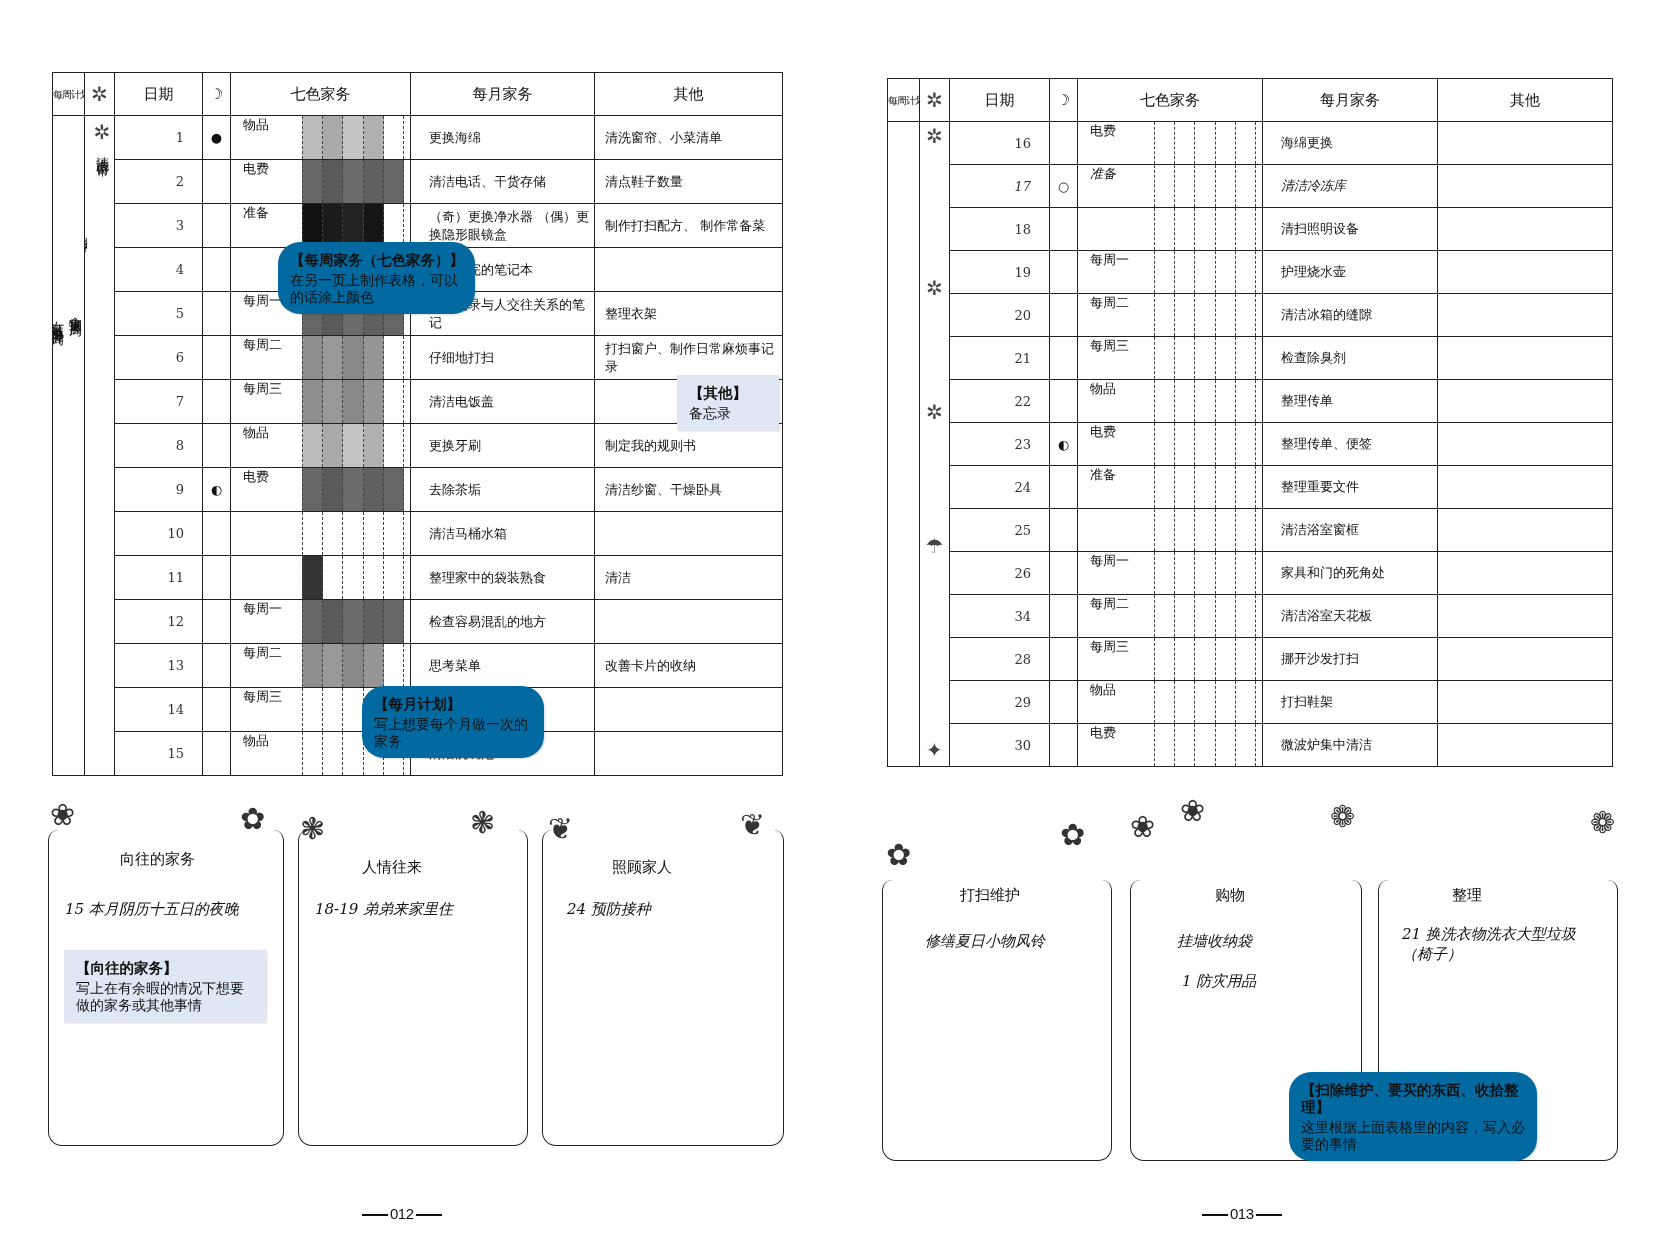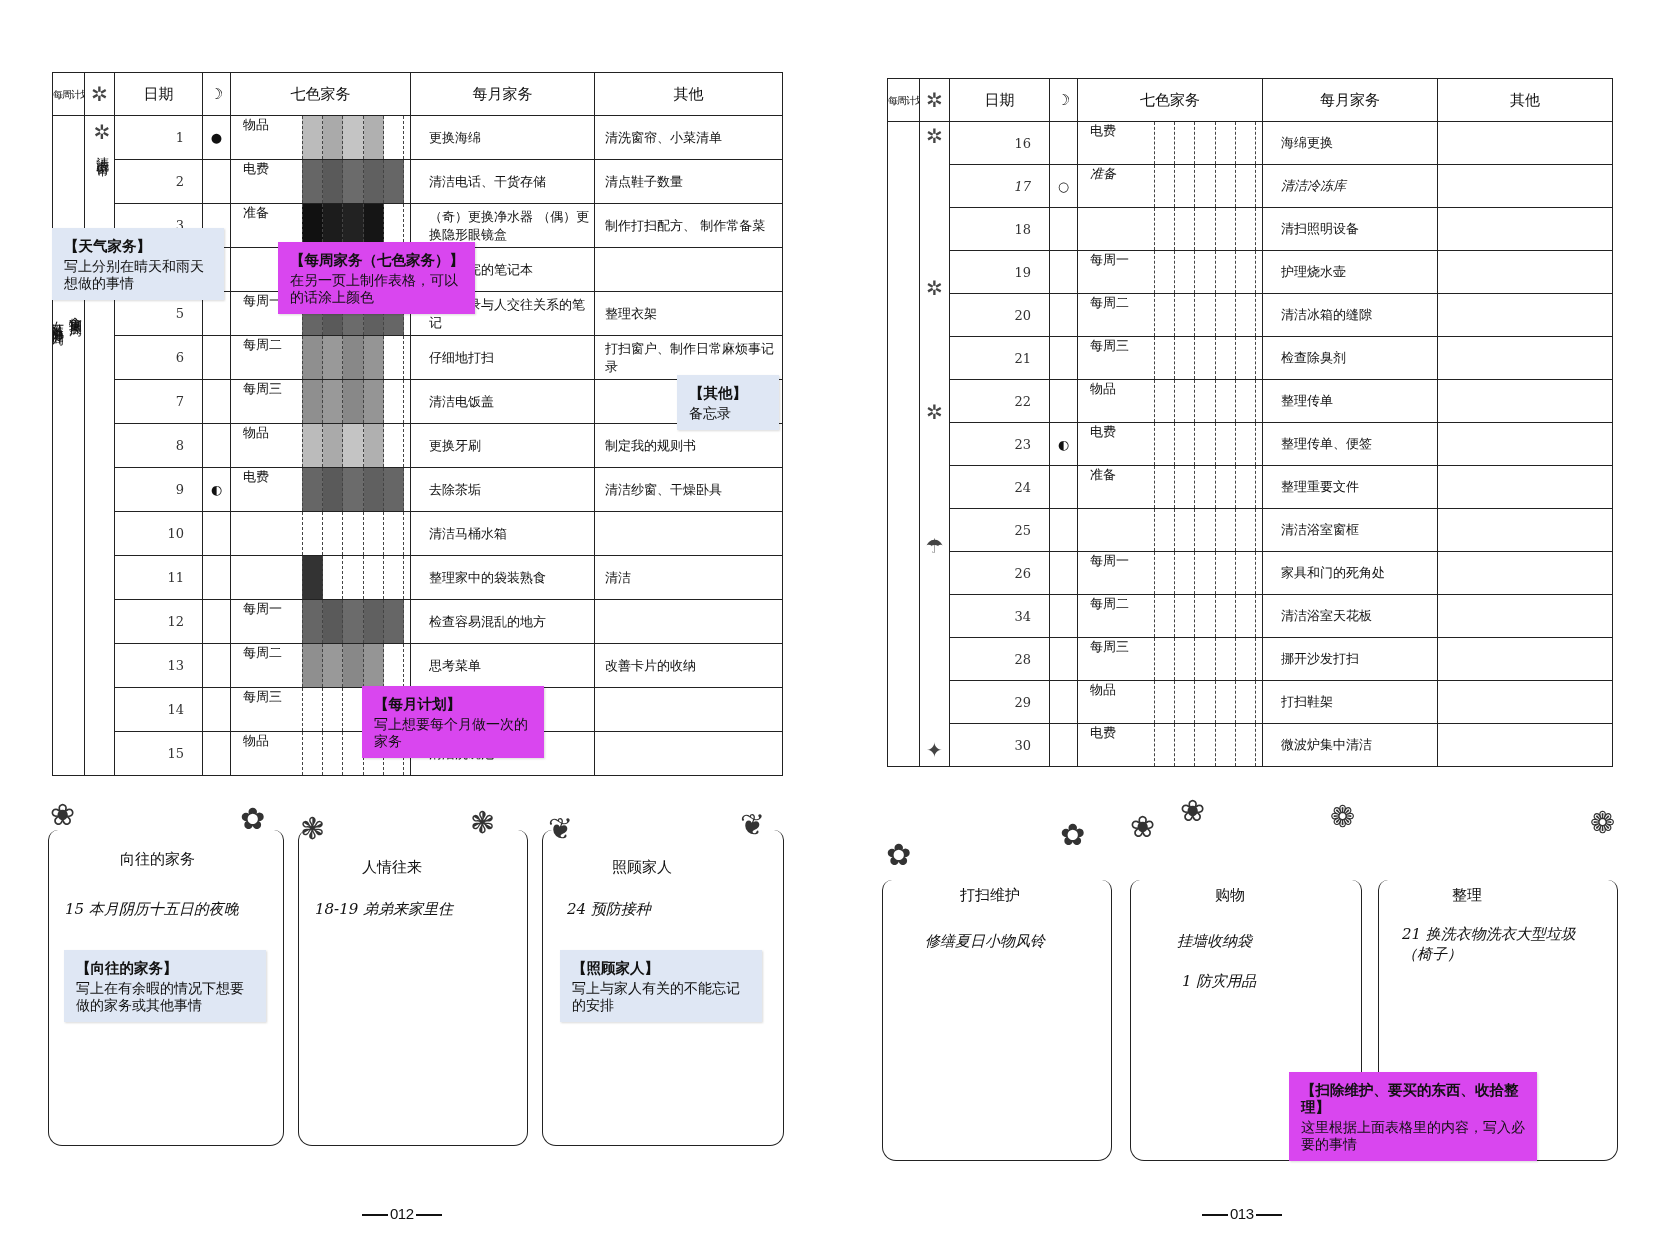--- a/index.html
+++ b/index.html
@@ -21,21 +21,21 @@
   .sev-seg{flex:1;border-right:1.5px dashed #444;}
   .sev-seg:first-child{border-left:1.5px dashed #444;}
   .monthly{padding-left:18px !important;font-size:14px;white-space:normal !important;line-height:18px;}
   .other{padding-left:10px !important;font-size:14px;white-space:normal !important;line-height:18px;}
   .vert{writing-mode:vertical-rl;text-orientation:upright;font-size:15px;letter-spacing:2px;}
   .star{font-size:20px;color:#444;}
 
   .callout{position:absolute;font-family:"Liberation Sans","DejaVu Sans",sans-serif;font-size:14px;line-height:17px;padding:10px 10px 8px 12px;box-shadow:1px 1px 2px rgba(0,0,0,0.15);z-index:5;}
   .callout .ct{font-weight:bold;font-size:14.5px;margin-bottom:3px;}
   .blue{background:#dfe7f4;}
-  .yellow{background:#d946ef;}
+  .yellow{background:#0369a1;border-radius:22px;}
   .pink{background:#fbe9e1;}
 
   .boxes{position:absolute;}
   .bbox{position:absolute;border:1.6px solid #222;border-radius:10px 10px 14px 14px;border-top:none;}
   .bbox-title{position:absolute;font-family:"DejaVu Sans","Liberation Sans",sans-serif;font-size:15px;}
   .bbox-entry{position:absolute;font-family:"DejaVu Serif","Liberation Serif",serif;font-size:15px;font-style:italic;white-space:nowrap;}
   .flower{position:absolute;font-size:30px;color:#333;line-height:1;}
   .page-num{position:absolute;font-family:"Liberation Sans","DejaVu Sans",sans-serif;font-size:15px;letter-spacing:-0.5px;}
   .page-num::before,.page-num::after{content:"";display:inline-block;width:26px;border-top:2px solid #111;vertical-align:middle;margin:0 2px;}
 </style>
@@ -341,24 +341,20 @@
                 <div class="sev-seg" style="background: rgb(255, 255, 255);"></div>
               </div>
             </div>
           </td>
           <td class="monthly" style="white-space: pre-line;">清洁洗碗池</td>
           <td class="other" style="white-space: pre-line;"></td>
         </tr>
       </tbody>
   </table>
 
-  <div class="callout blue" style="left:52px;top:228px;width:150px;">
-    <div class="ct">【天气家务】</div>
-    <div>写上分别在晴天和雨天想做的事情</div>
-  </div>
   <div class="callout yellow" style="left:278px;top:242px;width:175px;">
     <div class="ct">【每周家务（七色家务）】</div>
     <div>在另一页上制作表格，可以的话涂上颜色</div>
   </div>
   <div class="callout blue" style="left:677px;top:375px;width:80px;">
     <div class="ct">【其他】</div>
     <div>备忘录</div>
   </div>
   <div class="callout yellow" style="left:362px;top:686px;width:160px;">
     <div class="ct">【每月计划】</div>
@@ -380,24 +376,20 @@
     <div class="flower" style="left:300px;top:14px;">❃</div>
     <div class="flower" style="left:470px;top:8px;">❃</div>
     <div class="bbox-title" style="left:362px;top:58px;">人情往来</div>
     <div class="bbox-entry" style="left:315px;top:100px;">18-19 弟弟来家里住</div>
 
     <div class="bbox" style="left:542px;top:30px;width:240px;height:315px;"></div>
     <div class="flower" style="left:548px;top:14px;">❦</div>
     <div class="flower" style="left:740px;top:10px;">❦</div>
     <div class="bbox-title" style="left:612px;top:58px;">照顾家人</div>
     <div class="bbox-entry" style="left:567px;top:100px;">24 预防接种</div>
-    <div class="callout blue" style="left:560px;top:150px;width:180px;">
-      <div class="ct">【照顾家人】</div>
-      <div>写上与家人有关的不能忘记的安排</div>
-    </div>
   </div>
 
   <div class="page-num" style="left:360px;top:1205px;">012</div>
 </div>
 
 <div class="page" id="right-page">
   <table class="planner" id="right-table" style="left:57px;top:78px;width:725px;">
     <colgroup>
       <col style="width:32px">
         <col style="width:30px">

